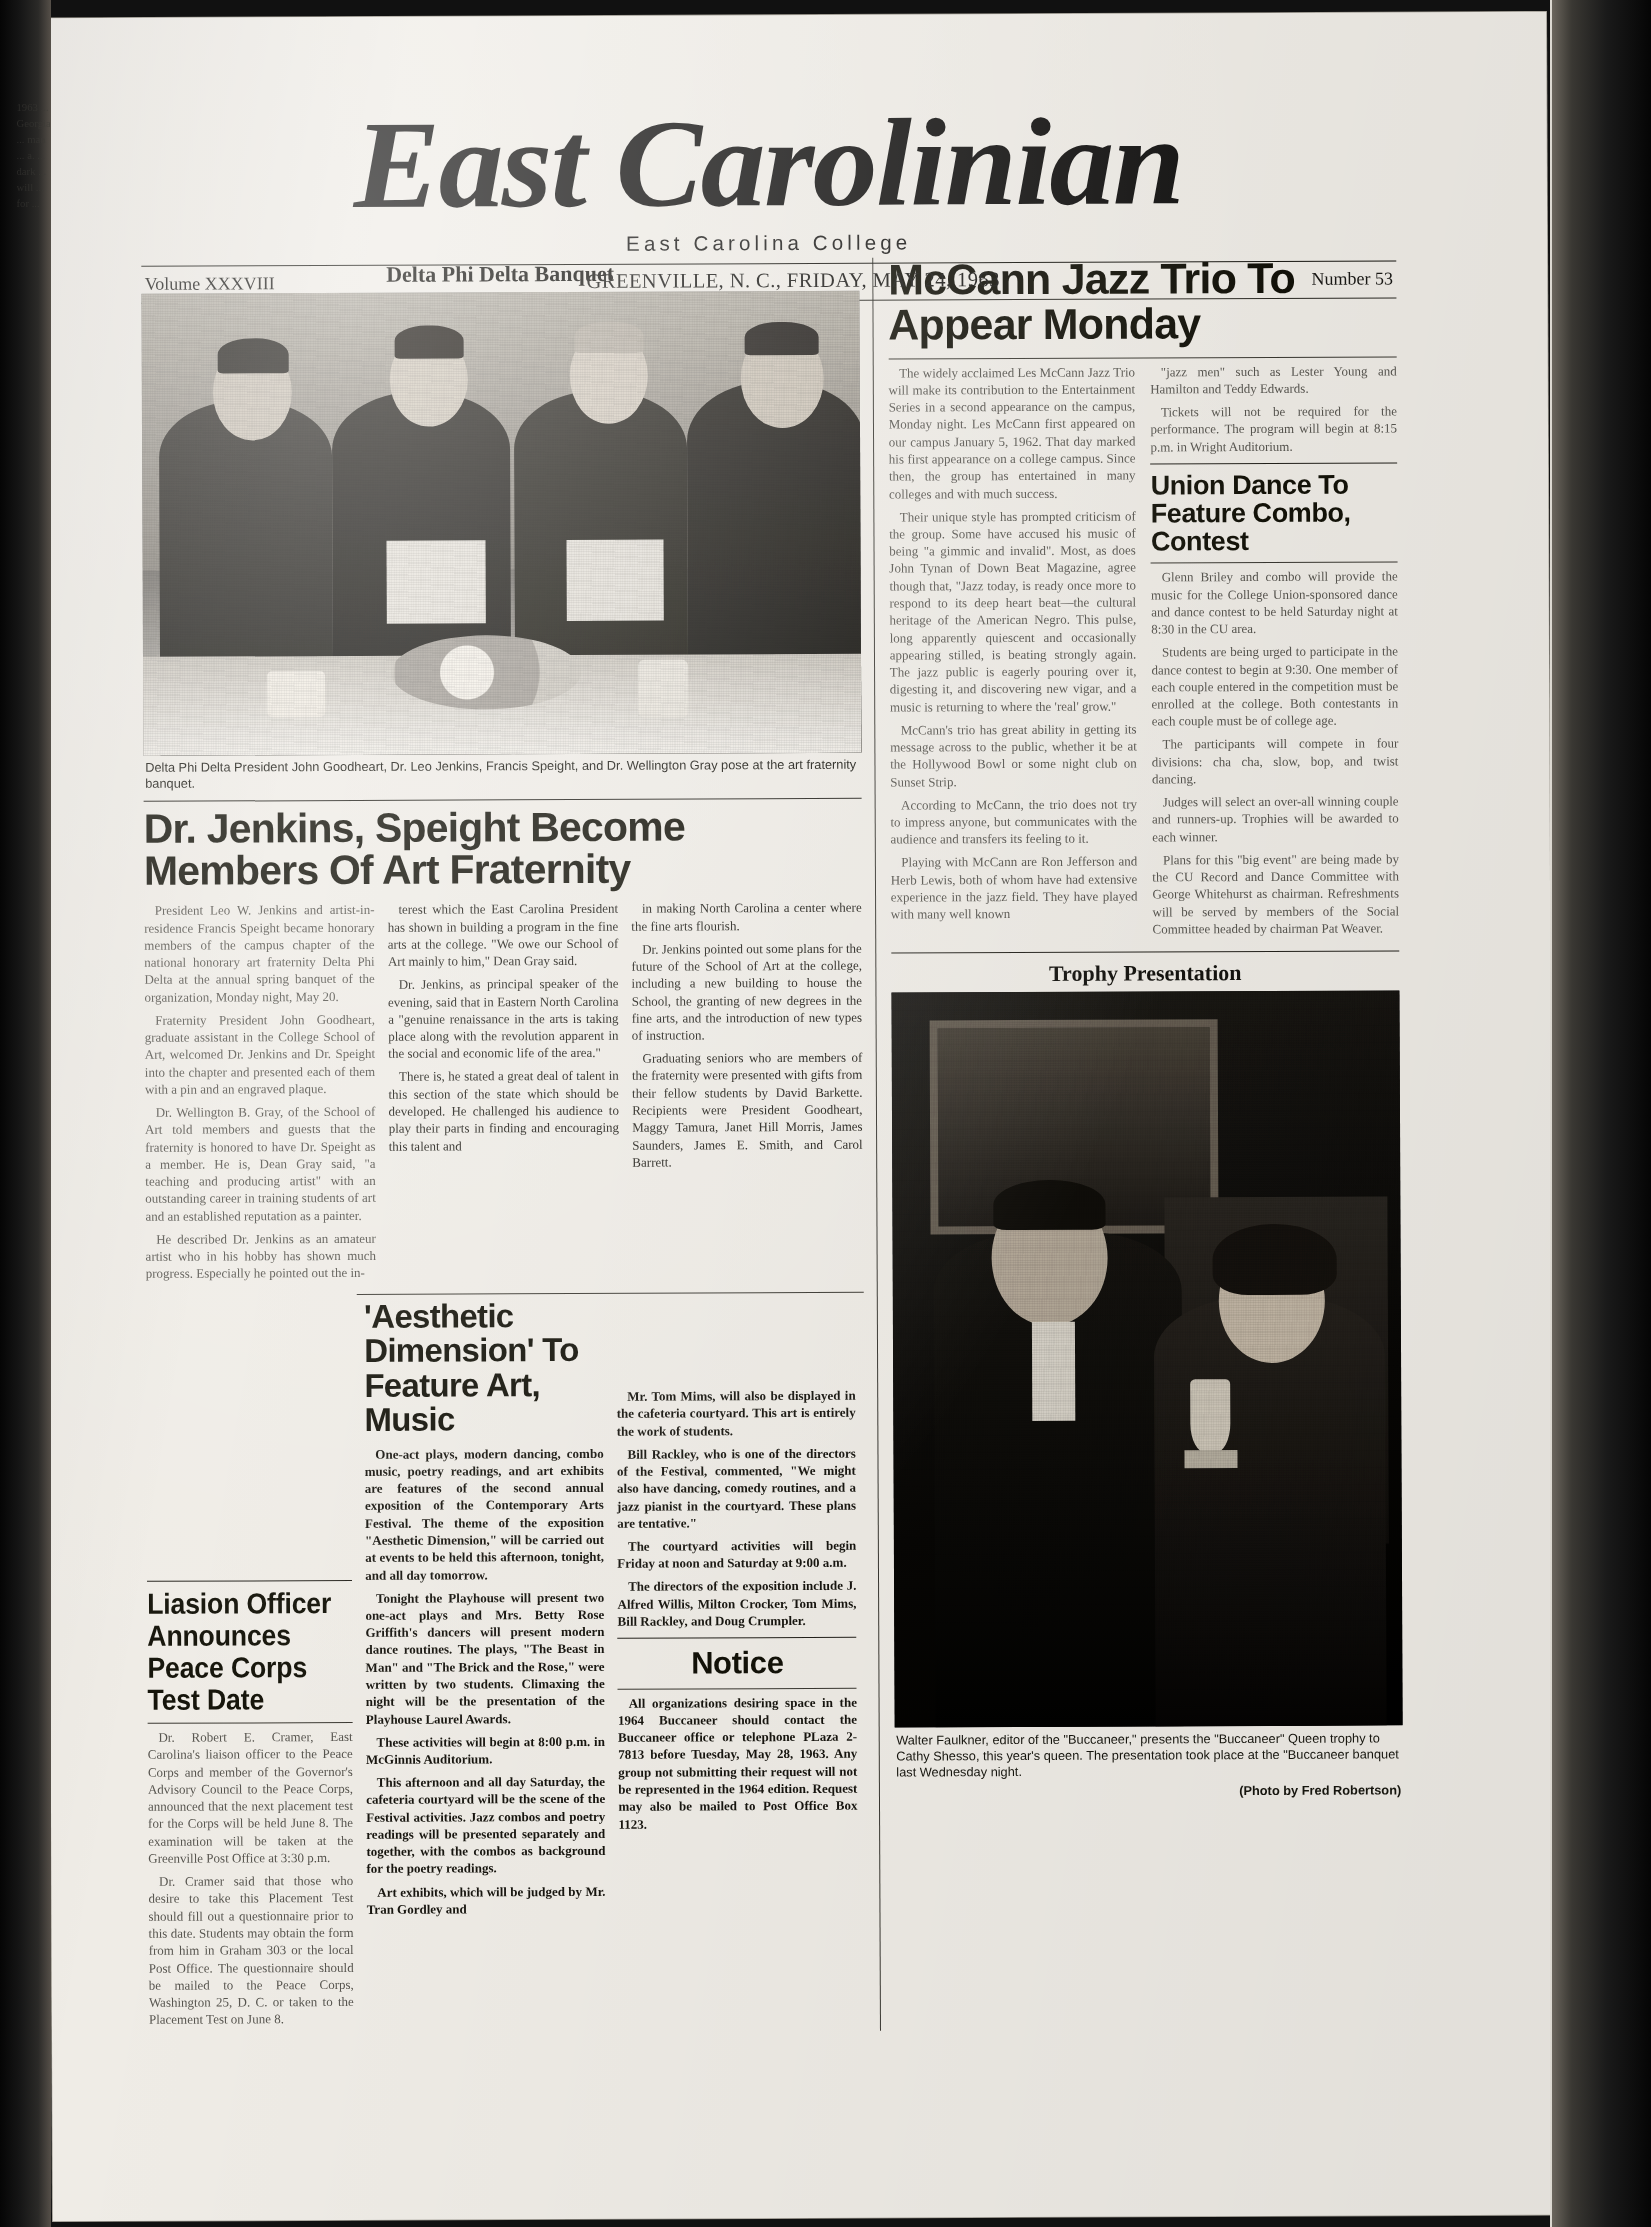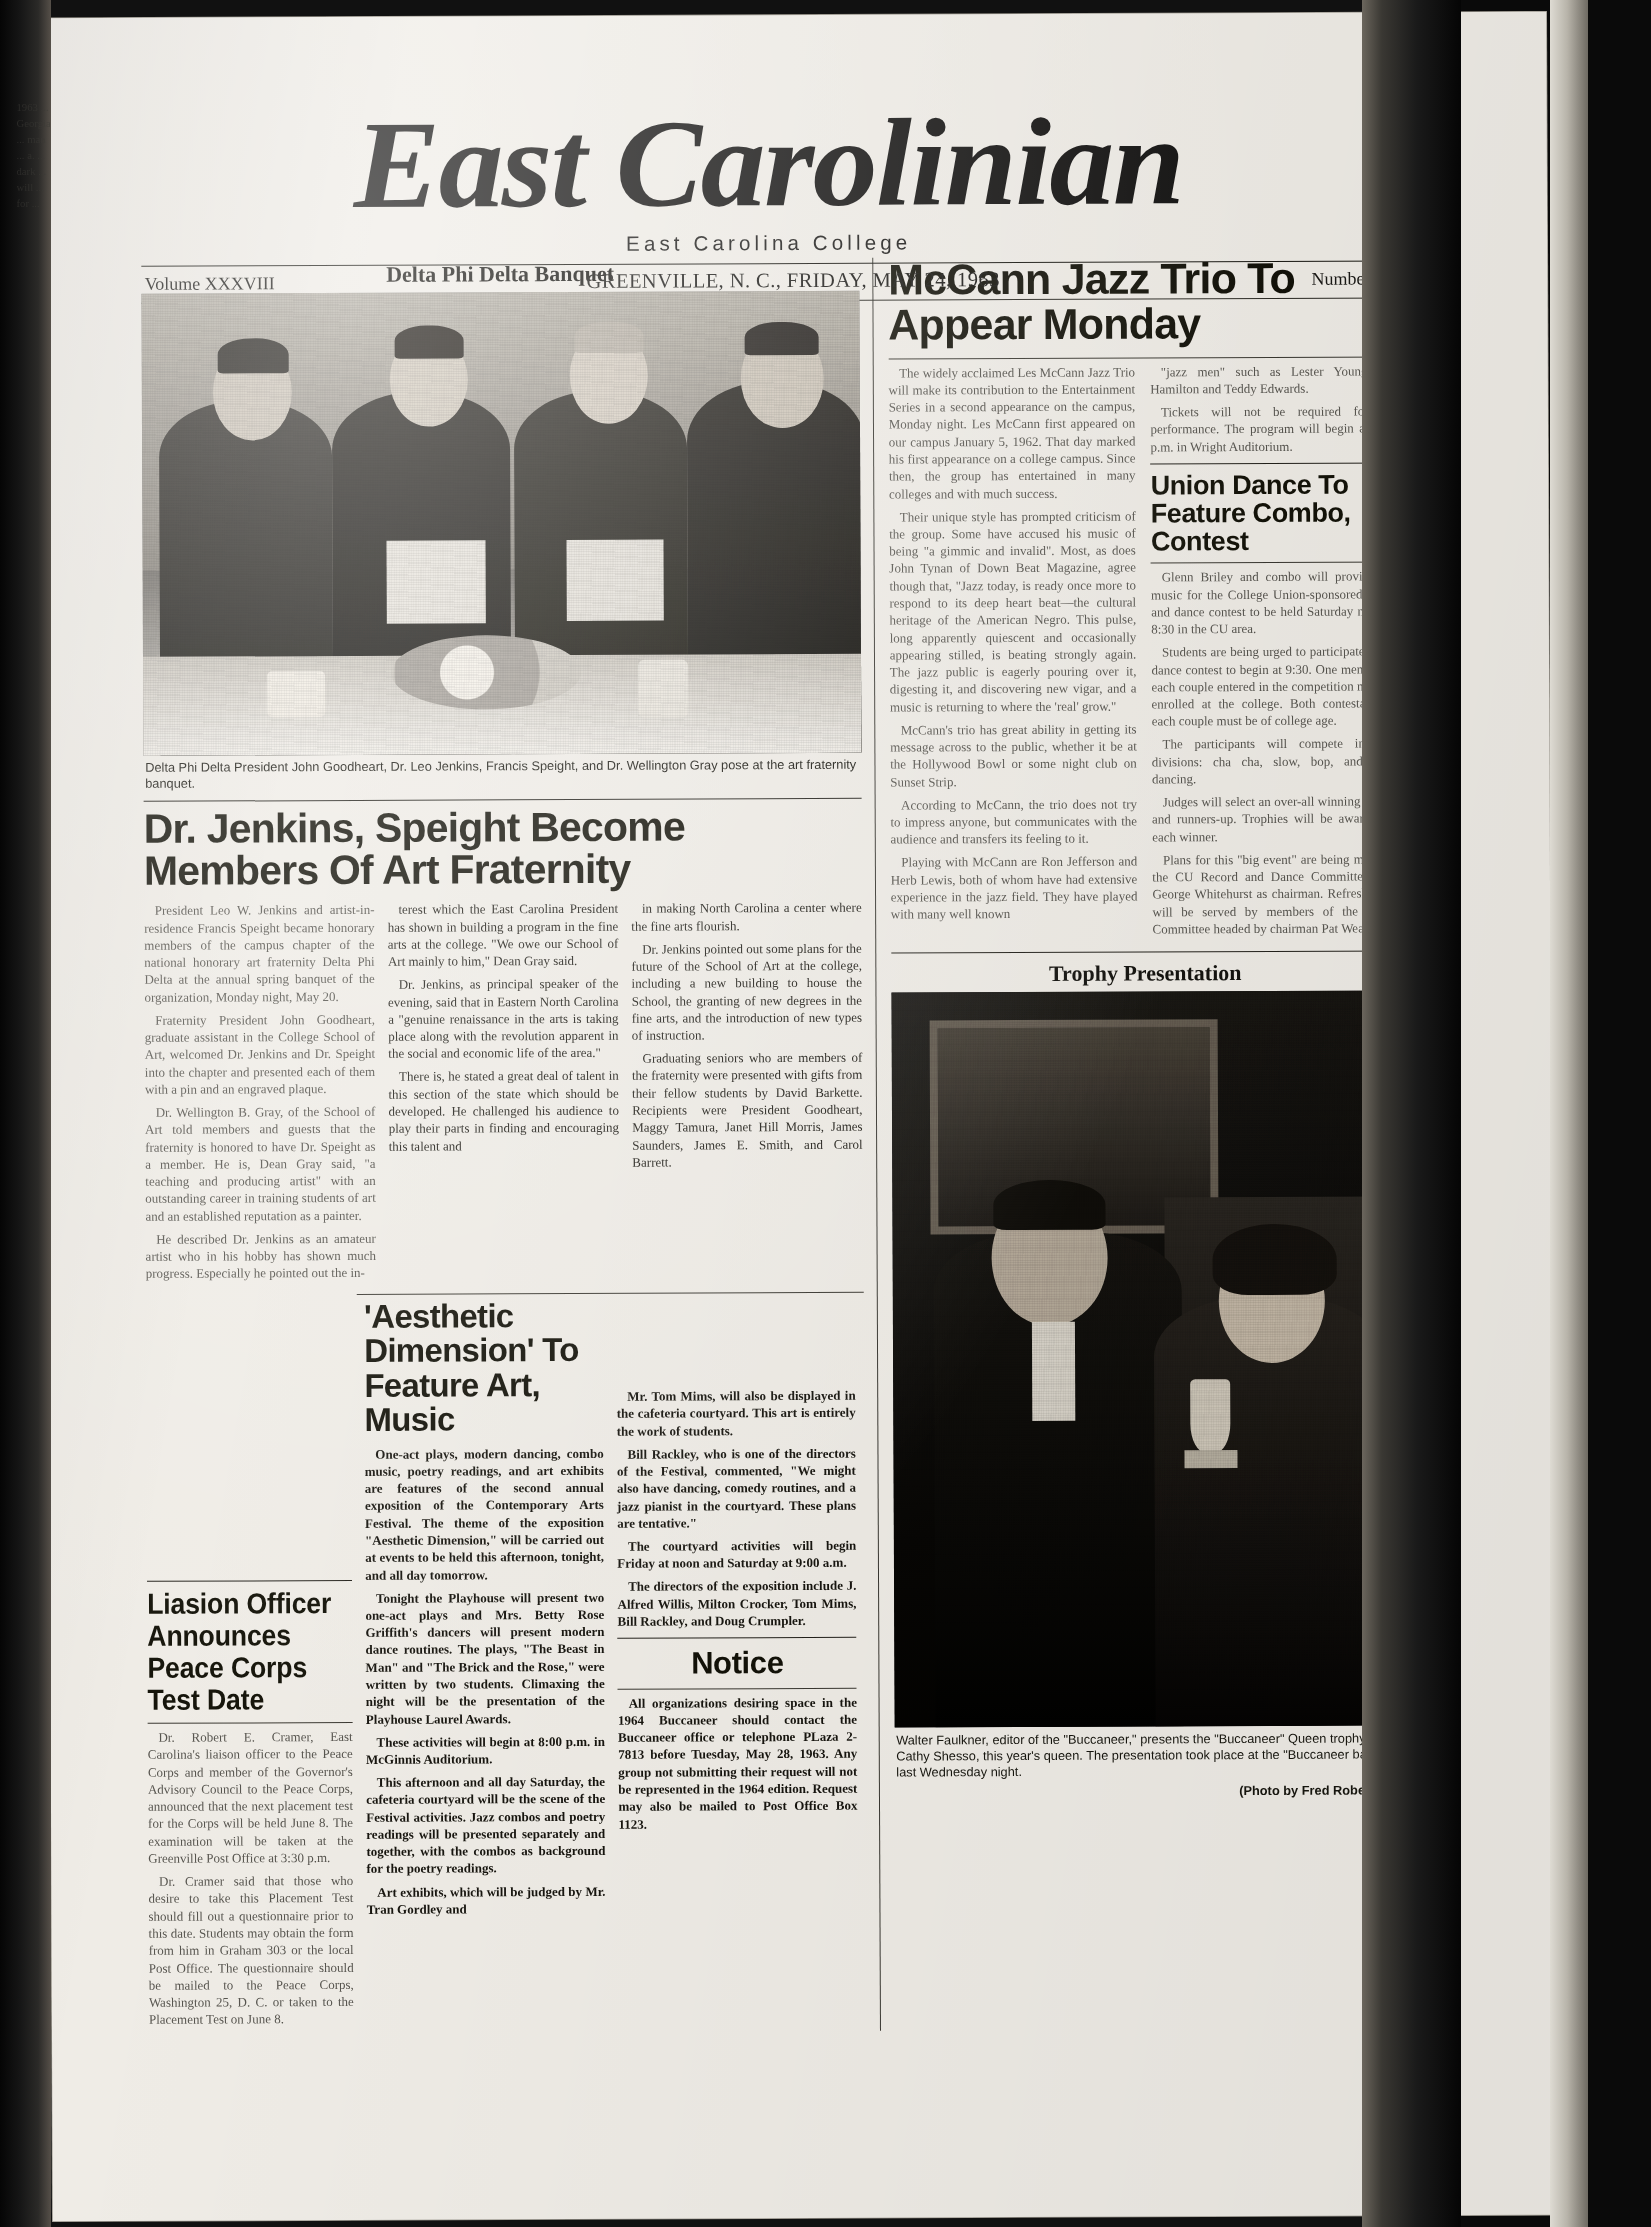--- a/index.html
+++ b/index.html
@@ -12,23 +12,22 @@
     height: 2227px;
     position: relative;
     font-family: "Liberation Serif", serif;
     overflow: hidden;
   }
 
   
   #scan {
     position: absolute;
     left: 0; top: 0;
-    width: 1449px; height: 2227px;
+    width: 1651px; height: 2227px;
     background: #111111;
-    padding-left: 12px;
   }
   #page {
     position: absolute;
     left: 48px; top: 15px;
     width: 1503px; height: 2203px;
     background: #efece6;
     box-shadow: 0 0 0 0.8px #9a968d;
     transform: rotate(-0.25deg);
     transform-origin: 50% 50%;
   }

